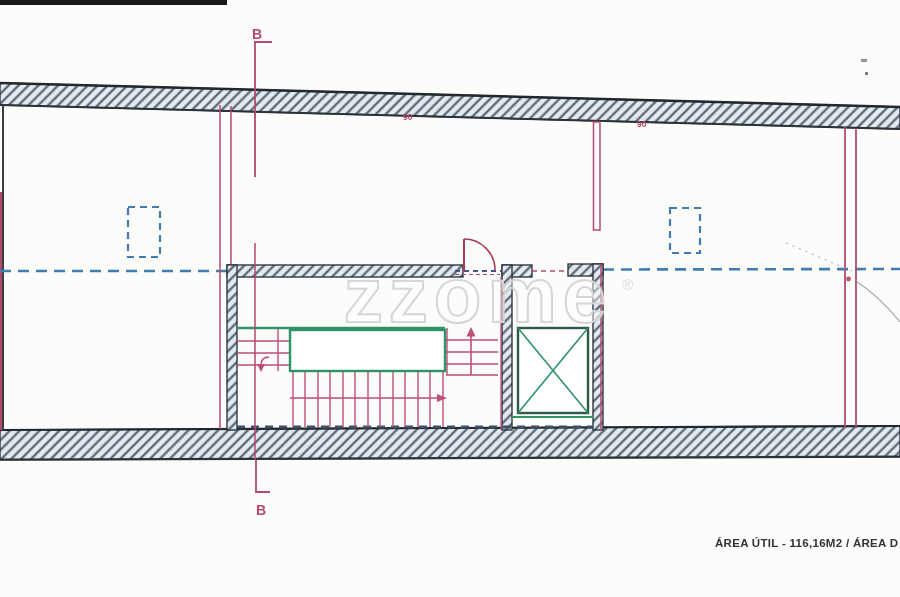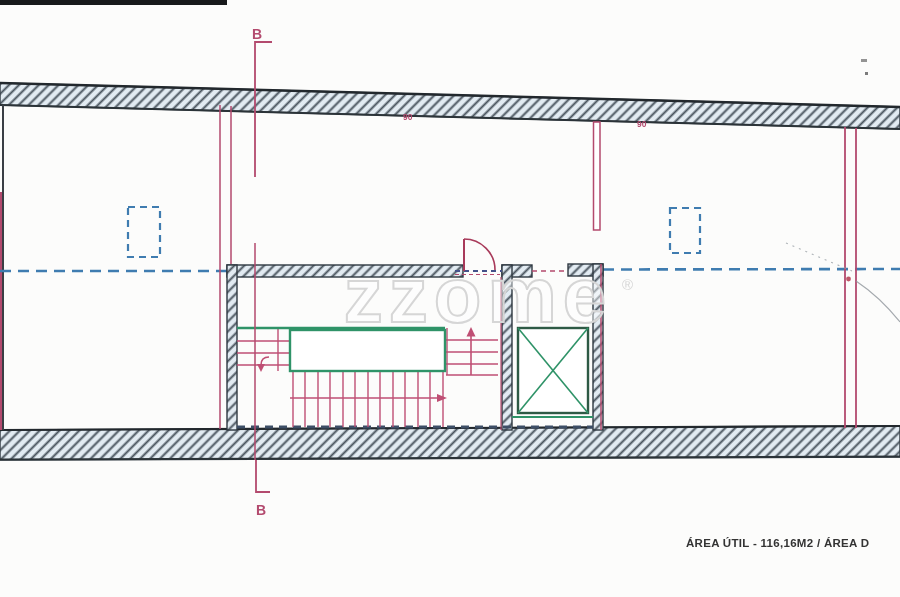--- a/index.html
+++ b/index.html
@@ -17,21 +17,21 @@
     font-size:35px;
     font-weight:400;
     letter-spacing:2.5px;
     word-spacing:17px;
     color:#3a3a3a;
     white-space:nowrap;
     transform:scaleY(1.02);
   }
   .area-note{
     position:absolute;
-    left:686px;top:537px;
+    left:715px;top:537px;
     font-size:11.5px;
     font-weight:700;
     letter-spacing:0.3px;
     color:#333333;
     white-space:nowrap;
   }
   .b-label{font-family:"Liberation Sans",sans-serif;font-weight:700;}
   .dim-90{font-family:"Liberation Sans",sans-serif;font-weight:700;}
   .wm{font-family:"Liberation Sans",sans-serif;}
 </style>

